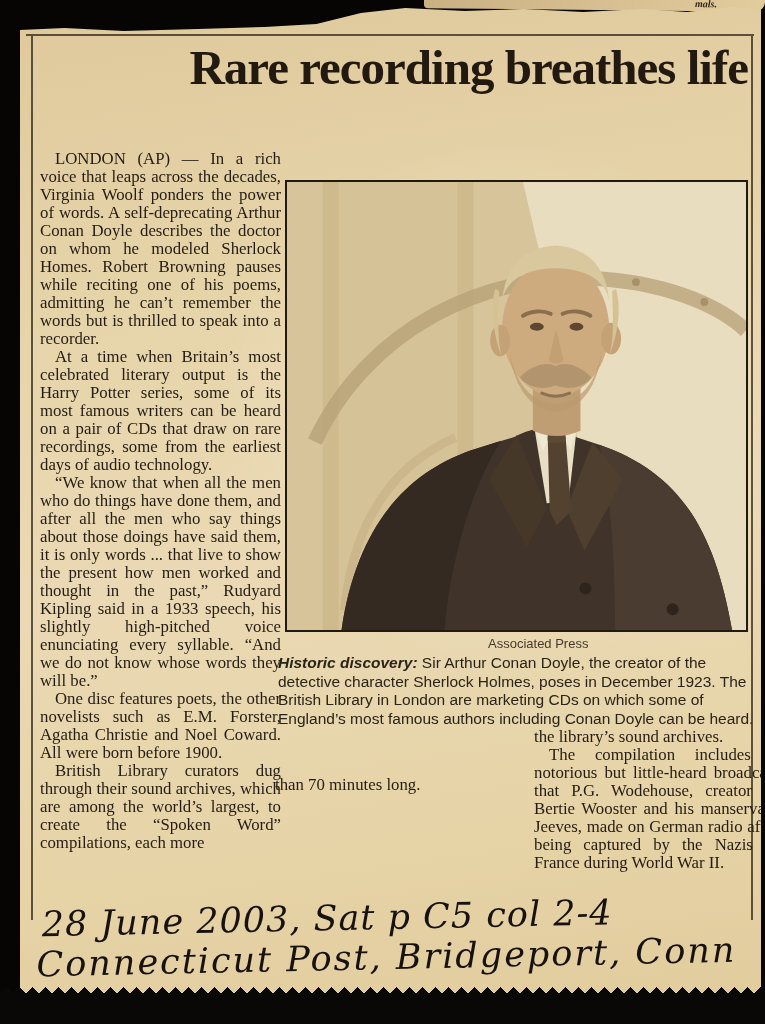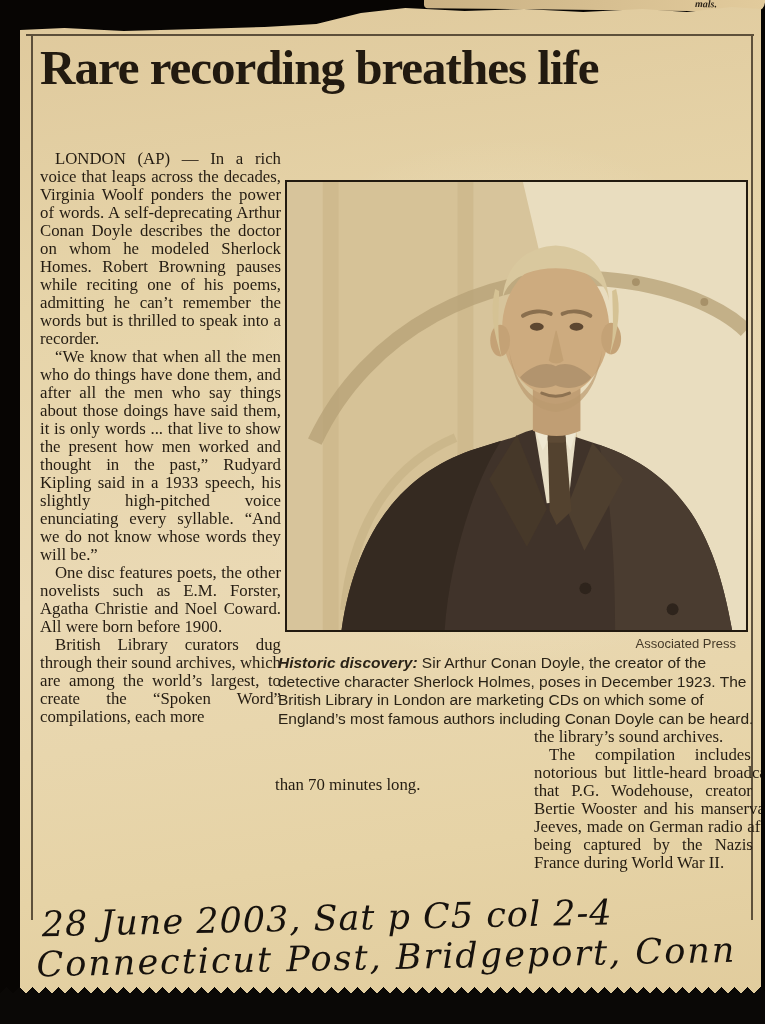--- a/index.html
+++ b/index.html
@@ -26,34 +26,35 @@
     clip-path:polygon(0 26px,6% 24px,14% 27px,24% 25px,33% 23px,40% 20px,46% 9px,52% 4px,60% 7px,68% 5px,76% 8px,84% 5px,90% 8px,96% 3px,100% 5px,100% 100%,0 100%);
   }
   .rule{position:absolute;background:rgba(48,37,24,.75);}
   .rule-top{left:6px;top:30px;width:728px;height:2px;}
   .rule-left{left:11px;top:32px;width:2px;height:884px;}
   .rule-right{left:731px;top:32px;width:2px;height:884px;}
   .headline{
     position:absolute;left:20px;top:36px;width:708px;margin:0;
     font:bold 49px/55px "Liberation Serif",serif;color:#221a10;
     letter-spacing:-1px;
+    text-align:right;
   }
   .col{position:absolute;font:16.8px/18px "Liberation Serif",serif;color:#241c12;text-align:justify;}
   .col p{margin:0;text-indent:15px;}
   .col p.cont{text-indent:0;}
   .col1{left:20px;top:146px;width:241px;}
   .col2{left:255px;top:724px;width:230px;margin-top:48px;}
   .col3{left:514px;top:724px;width:244px;}
   .photo{
     position:absolute;left:265px;top:176px;width:463px;height:452px;
     border:2px solid #221a10;box-sizing:border-box;background:#d7c49b;
   }
   .photo svg{display:block;width:100%;height:100%;}
   .credit{
-    position:absolute;left:458px;top:633px;width:258px;text-align:right;
+    position:absolute;left:468px;top:633px;width:258px;text-align:left;
     font:13px/14px "Liberation Sans",sans-serif;color:#453a29;
   }
   .caption{
     position:absolute;left:258px;top:650px;width:476px;
     font:15.5px/18.5px "Liberation Sans",sans-serif;color:#2a2317;
     text-align:left;
   }
   .caption .lead{font-weight:bold;font-style:italic;}
   .handwriting{
     position:absolute;left:22px;top:894px;width:600px;
@@ -81,20 +82,21 @@
   <div class="paper">
 
     <div class="rule rule-top"></div>
     <div class="rule rule-left"></div>
     <div class="rule rule-right"></div>
 
     <h1 class="headline"><span>Rare recording breathes life</span><br></h1>
 
     <div class="col col1">
       <p>LONDON (AP) — In a rich voice that leaps across the decades, Virginia Woolf ponders the power of words. A self-deprecating Arthur Conan Doyle describes the doctor on whom he modeled Sherlock Homes. Robert Browning pauses while reciting one of his poems, admitting he can’t remember the words but is thrilled to speak into a recorder.</p>
+      <p>At a time when Britain’s most celebrated literary output is the Harry Potter series, some of its most famous writers can be heard on a pair of CDs that draw on rare recordings, some from the earliest days of audio technology.</p>
       <p>“We know that when all the men who do things have done them, and after all the men who say things about those doings have said them, it is only words ... that live to show the present how men worked and thought in the past,” Rudyard Kipling said in a 1933 speech, his slightly high-pitched voice enunciating every syllable. “And we do not know whose words they will be.”</p>
       <p>One disc features poets, the other novelists such as E.M. Forster, Agatha Christie and Noel Coward. All were born before 1900.</p>
       <p>British Library curators dug through their sound archives, which are among the world’s largest, to create the “Spoken Word” compilations, each more</p>
     </div>
 
     <div class="photo">
       <svg viewBox="0 0 463 452">
         <rect width="463" height="452" fill="#d7c49b"></rect>
         <path d="M238,0 H463 V452 H302 C312,300 280,180 238,0 Z" fill="#e9ddbf"></path>
         <rect x="36" y="0" width="152" height="452" fill="#cfba8e"></rect>

